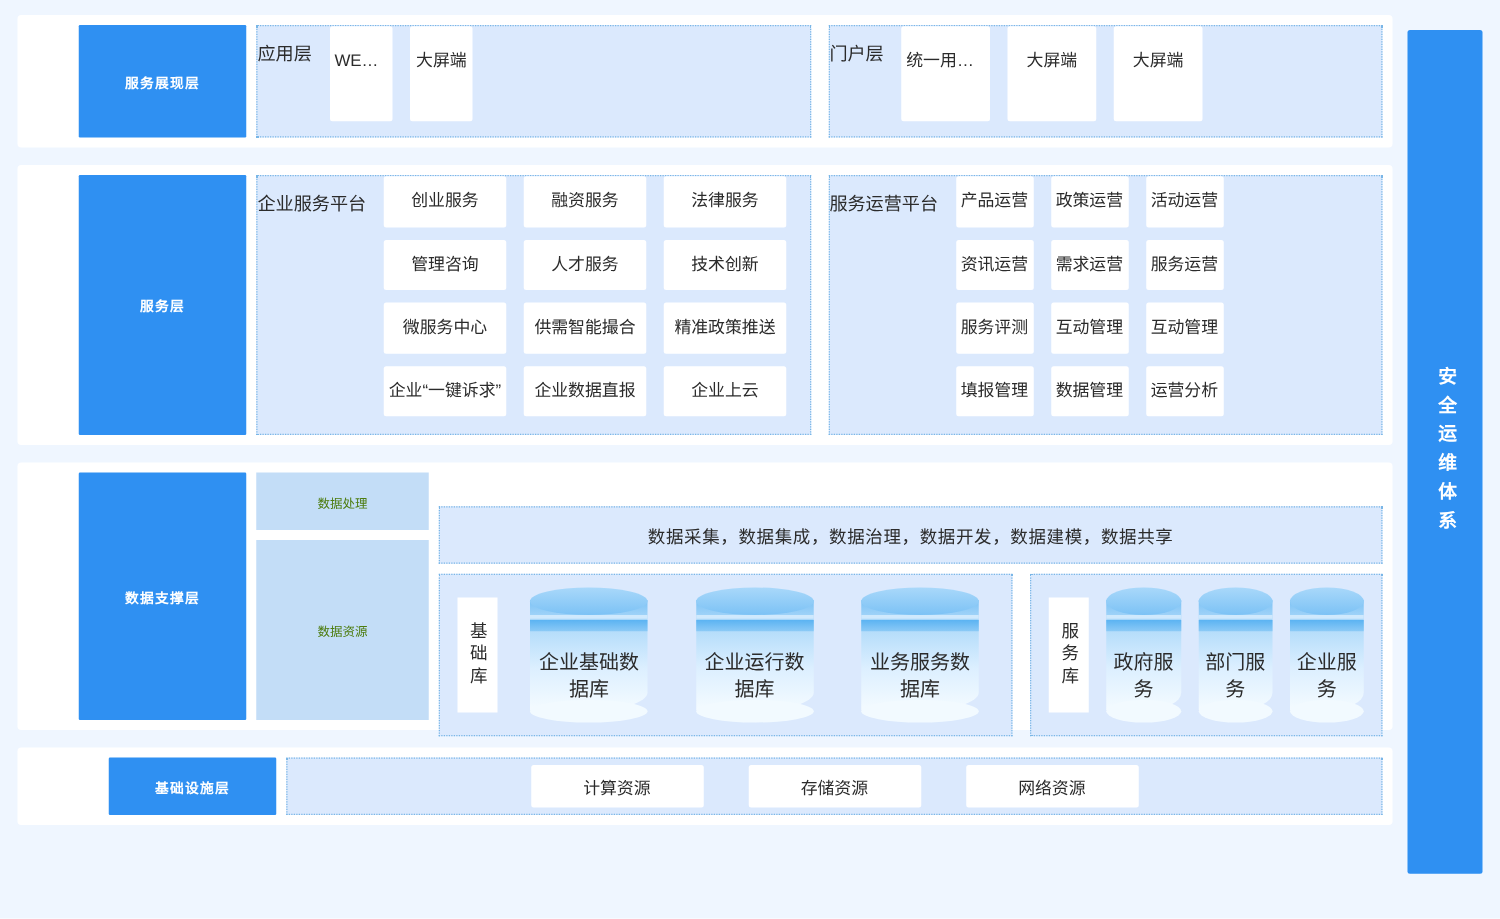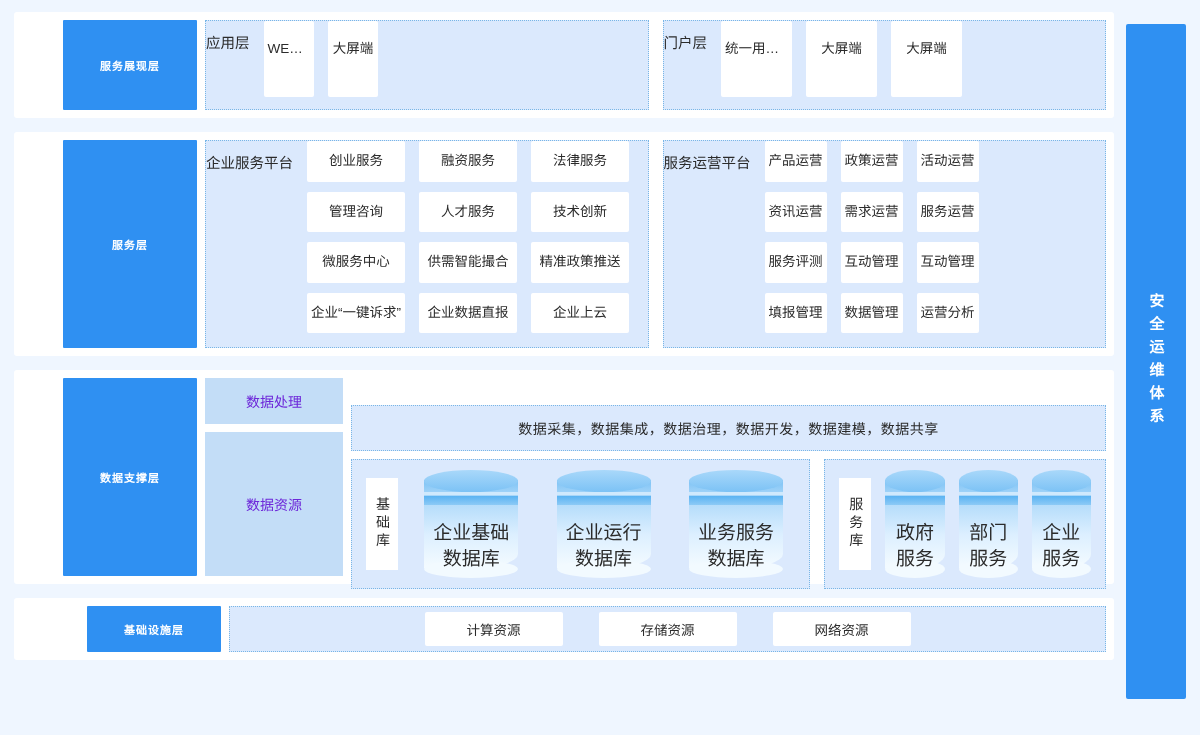--- a/index.html
+++ b/index.html
@@ -126,22 +126,22 @@
     flex:0 0 138px;
     display:flex;
     flex-direction:column;
     gap:8px;
   }
   .data-block{
     background:var(--panel-solid);
     display:flex;
     align-items:center;
     justify-content:center;
-    font-size:14px;
-    color:#6d28d9;
+    font-size:10px;
+    color:#4d7c0f;
   }
   .data-block.proc{flex:0 0 46px;}
   .data-block.res{flex:1 1 auto;}
   .data-right{
     flex:1 1 auto;
     display:flex;
     flex-direction:column;
     gap:8px;
     min-width:0;
     margin-top:27px;
@@ -221,21 +221,21 @@
     background:linear-gradient(to bottom,#a9d8fa,#7cc2f5);
   }
   .cyl .bottom{
     position:absolute;left:0;right:0;bottom:0;height:18px;
     border-radius:50%;
     background:#f2faff;
   }
   .cyl .cyl-label{
     position:absolute;left:0;right:0;top:50px;
     text-align:center;
-    font-size:19px;
+    font-size:16px;
     line-height:1.35;
     color:#2b2b2b;
     z-index:3;
     padding:0 2px;
   }
 
   
   .row-infra{height:62px;padding-left:32px;}
   .infra-panel{
     flex:1 1 auto;

